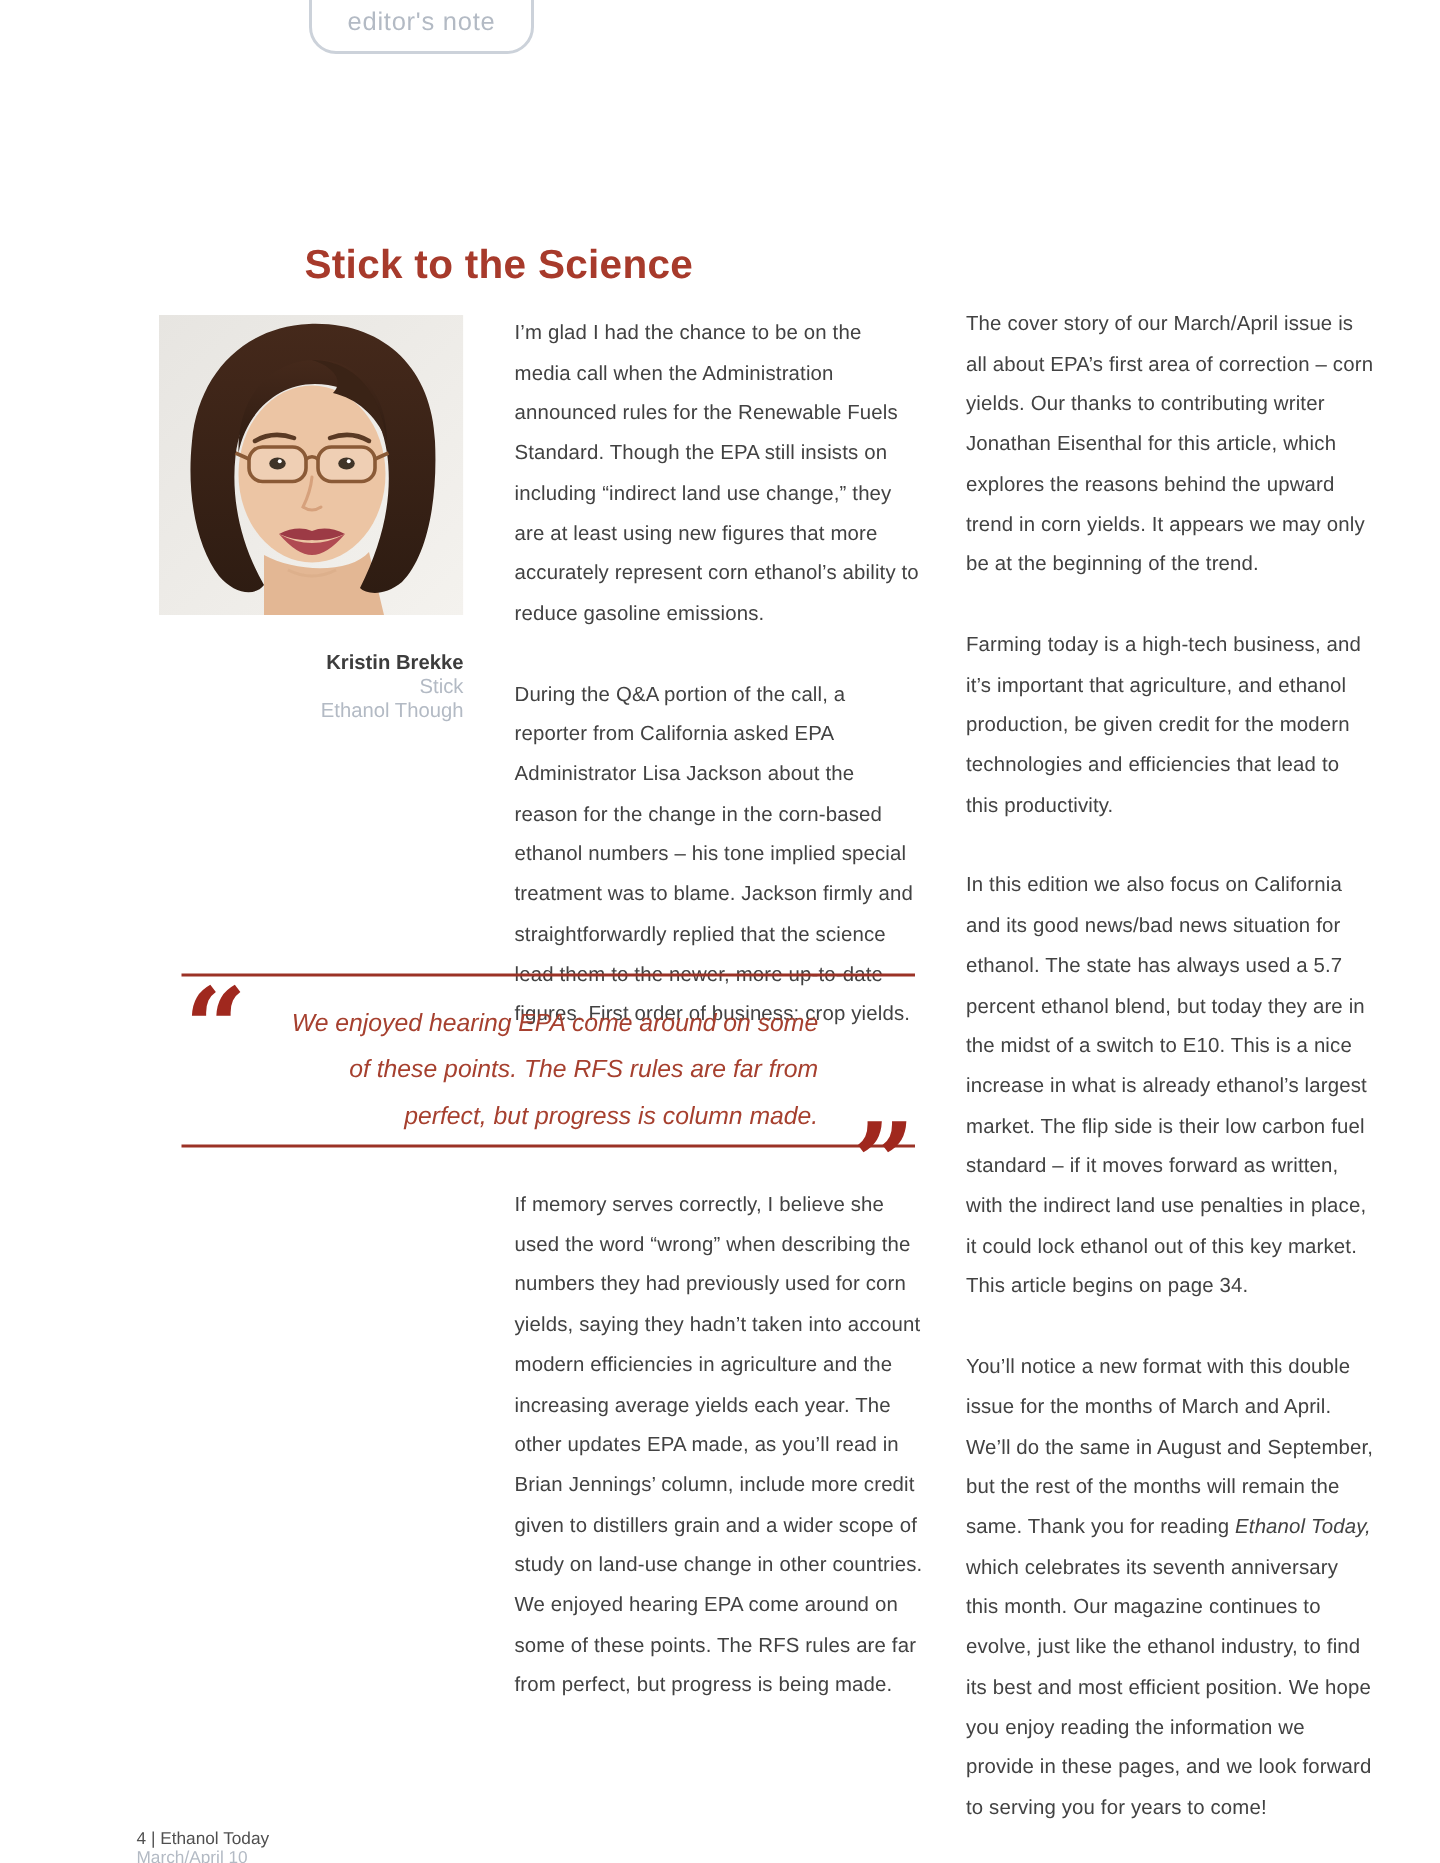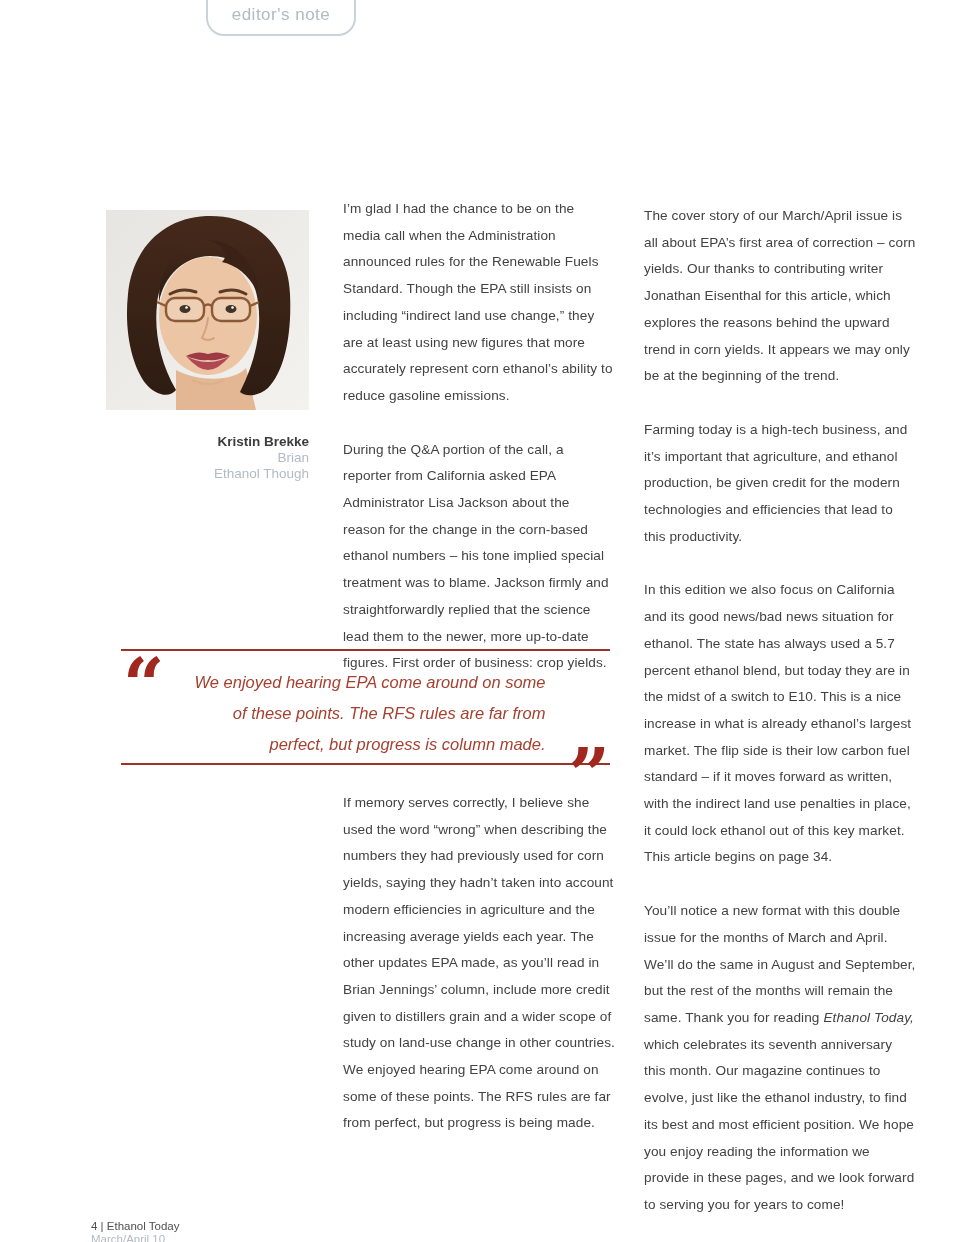--- a/index.html
+++ b/index.html
@@ -55,21 +55,21 @@
   .caption .name{color:#3d3d3d;font-weight:bold;}
   .caption .muted{color:var(--muted-gray);}
   
   .bodycol{
     position:absolute;
     color:var(--body-text);
     font-size:13.6px;line-height:26.7px;
     letter-spacing:.1px;
   }
   .bodycol p{margin:0 0 27px 0;}
-  .col1a{left:307px;top:196px;width:270px;}
+  .col1a{left:307px;top:209px;width:270px;}
   .col1b{left:307px;top:790px;width:273px;}
   .col2 {left:608px;top:203px;width:273px;}
   
   .pullquote{
     position:absolute;left:85px;top:649px;
     width:489px;height:116px;
     border-top:2px solid var(--rule-red);
     border-bottom:2px solid var(--rule-red);
   }
   .pullquote .qmark{
@@ -97,20 +97,21 @@
 </style>
 </head>
 <body>
 
 <div class="page">
 
   <div class="badge">
     <span>editor's note</span>
   </div>
 
+  <h1 class="headline">Stick to the Science</h1>
 
   <div class="photo">
     <svg width="203" height="200" viewBox="0 0 203 200">
       <defs>
         <linearGradient id="bgGrad" x1="0" y1="0" x2="1" y2="1">
           <stop offset="0" stop-color="#e7e5e1"></stop>
           <stop offset="1" stop-color="#f4f2ee"></stop>
         </linearGradient>
         <linearGradient id="hairGrad" x1="0" y1="0" x2="0" y2="1">
           <stop offset="0" stop-color="#45291b"></stop>
@@ -145,21 +146,21 @@
 
       <path d="M80,146 Q92,140 102,144 Q112,140 124,146 Q112,151 102,150 Q92,151 80,146 Z" fill="#9c3a45"></path>
       <path d="M80,146 Q102,158 124,146 Q112,160 102,160 Q92,160 80,146 Z" fill="#b04a52"></path>
 
       <path d="M86,170 Q102,178 118,170" stroke="#d9ab87" stroke-width="2" fill="none" opacity=".6"></path>
     </svg>
   </div>
 
   <div class="caption">
     <div class="name">Kristin Brekke</div>
-    <div class="muted">Brian</div>
+    <div class="muted">Stick</div>
     <div class="muted">Ethanol Though</div>
   </div>
 
   <div class="bodycol col1a">
     <p>I’m glad I had the chance to be on the media call when the Administration announced rules for the Renewable Fuels Standard. Though the EPA still insists on including “indirect land use change,” they are at least using new figures that more accurately represent corn ethanol’s ability to reduce gasoline emissions.</p>
     <p>During the Q&amp;A portion of the call, a reporter from California asked EPA Administrator Lisa Jackson about the reason for the change in the corn-based ethanol numbers – his tone implied special treatment was to blame. Jackson firmly and straightforwardly replied that the science lead them to the newer, more up-to-date figures. First order of business: crop yields.</p>
   </div>
 
   <div class="pullquote">
     <span class="qmark open">“</span>

